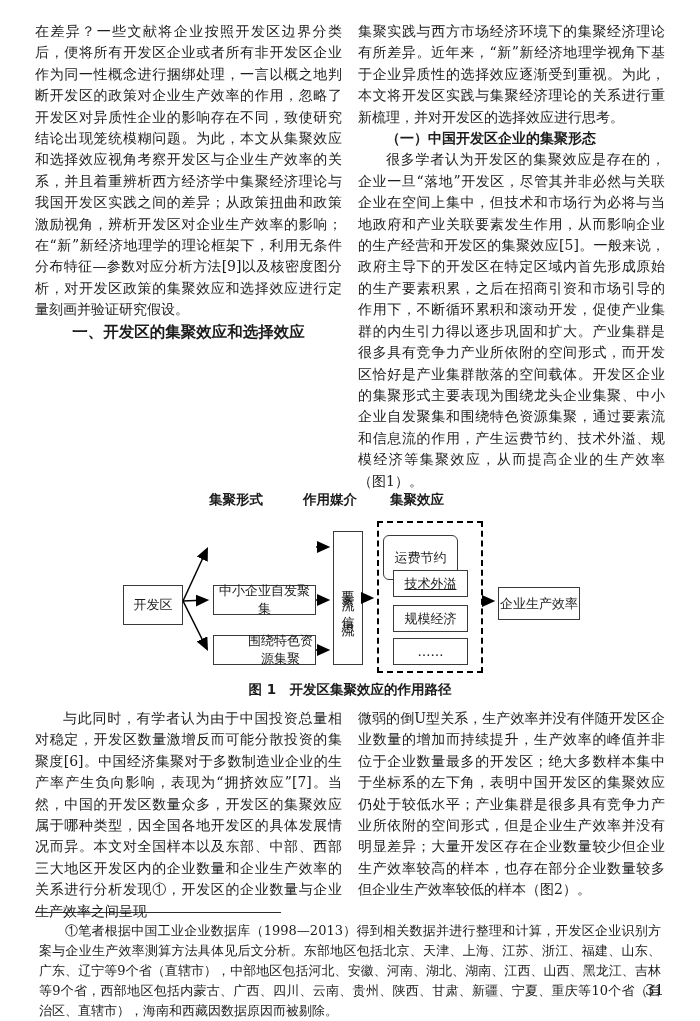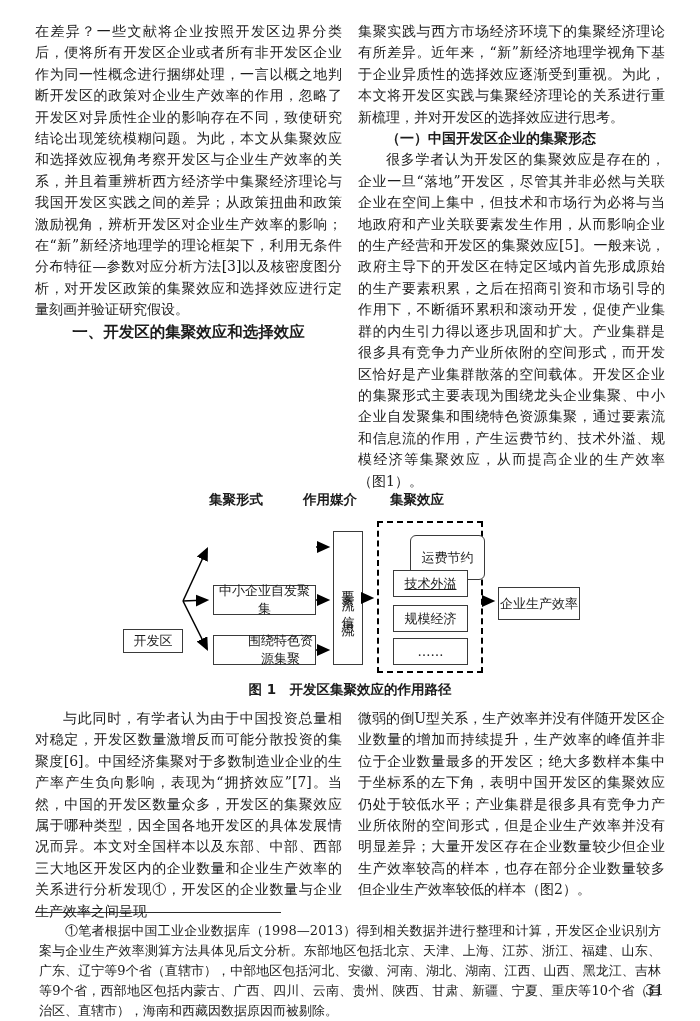--- a/index.html
+++ b/index.html
@@ -60,44 +60,44 @@
   
   .pageno { position:absolute; right:36px; top:981px; font-size:15px; }
 </style>
 </head>
 <body>
 
 <div class="page">
 
   <div class="cols cols-top">
     <div class="col">
-      <p>在差异？一些文献将企业按照开发区边界分类后，便将所有开发区企业或者所有非开发区企业作为同一性概念进行捆绑处理，一言以概之地判断开发区的政策对企业生产效率的作用，忽略了开发区对异质性企业的影响存在不同，致使研究结论出现笼统模糊问题。为此，本文从集聚效应和选择效应视角考察开发区与企业生产效率的关系，并且着重辨析西方经济学中集聚经济理论与我国开发区实践之间的差异；从政策扭曲和政策激励视角，辨析开发区对企业生产效率的影响；在“新”新经济地理学的理论框架下，利用无条件分布特征—参数对应分析方法[3]以及核密度图分析，对开发区政策的集聚效应和选择效应进行定量刻画并验证研究假设。</p>
+      <p>在差异？一些文献将企业按照开发区边界分类后，便将所有开发区企业或者所有非开发区企业作为同一性概念进行捆绑处理，一言以概之地判断开发区的政策对企业生产效率的作用，忽略了开发区对异质性企业的影响存在不同，致使研究结论出现笼统模糊问题。为此，本文从集聚效应和选择效应视角考察开发区与企业生产效率的关系，并且着重辨析西方经济学中集聚经济理论与我国开发区实践之间的差异；从政策扭曲和政策激励视角，辨析开发区对企业生产效率的影响；在“新”新经济地理学的理论框架下，利用无条件分布特征—参数对应分析方法[9]以及核密度图分析，对开发区政策的集聚效应和选择效应进行定量刻画并验证研究假设。</p>
       <p class="section-heading">一、开发区的集聚效应和选择效应</p>
     </div>
     <div class="col">
       <p>集聚实践与西方市场经济环境下的集聚经济理论有所差异。近年来，“新”新经济地理学视角下基于企业异质性的选择效应逐渐受到重视。为此，本文将开发区实践与集聚经济理论的关系进行重新梳理，并对开发区的选择效应进行思考。</p>
       <p class="subheading">（一）中国开发区企业的集聚形态</p>
       <p class="p-indent">很多学者认为开发区的集聚效应是存在的，企业一旦“落地”开发区，尽管其并非必然与关联企业在空间上集中，但技术和市场行为必将与当地政府和产业关联要素发生作用，从而影响企业的生产经营和开发区的集聚效应[5]。一般来说，政府主导下的开发区在特定区域内首先形成原始的生产要素积累，之后在招商引资和市场引导的作用下，不断循环累积和滚动开发，促使产业集群的内生引力得以逐步巩固和扩大。产业集群是很多具有竞争力产业所依附的空间形式，而开发区恰好是产业集群散落的空间载体。开发区企业的集聚形式主要表现为围绕龙头企业集聚、中小企业自发聚集和围绕特色资源集聚，通过要素流和信息流的作用，产生运费节约、技术外溢、规模经济等集聚效应，从而提高企业的生产效率（图1）。</p>
     </div>
   </div>
 
   <div class="figure">
     <div class="fig-col-label" style="left:209px;">集聚形式</div>
     <div class="fig-col-label" style="left:303px;">作用媒介</div>
     <div class="fig-col-label" style="left:390px;">集聚效应</div>
 
-    <div class="fig-box" style="left:123px; top:97px; width:60px; height:24px;margin-top:44px;">开发区</div>
+    <div class="fig-box" style="left:123px; top:97px; width:60px; height:40px;">开发区</div>
 
     <div class="fig-box" style="left:213px; top:97px; width:103px; height:30px;">中小企业自发聚集</div>
     <div class="fig-box" style="left:213px; top:147px; width:103px; height:30px;padding-left:32px;">围绕特色资源集聚</div>
 
     <div class="fig-box fig-box-vertical" style="left:333px; top:43px; width:30px; height:134px;">要素流、信息流</div>
 
     <div class="fig-box-dashed" style="left:377px; top:33px; width:106px; height:152px;"></div>
-    <div class="fig-box" style="left:410px; top:47px; width:75px; height:45px;border-radius:6px;">运费节约</div>
+    <div class="fig-box" style="left:383px; top:47px; width:75px; height:45px;border-radius:6px;">运费节约</div>
     <div class="fig-box" style="left:393px; top:82px; width:75px; height:27px;text-decoration:underline;">技术外溢</div>
     <div class="fig-box" style="left:393px; top:117px; width:75px; height:27px;">规模经济</div>
     <div class="fig-box" style="left:393px; top:150px; width:75px; height:27px;">……</div>
 
     <div class="fig-box" style="left:498px; top:99px; width:82px; height:33px;">企业生产效率</div>
 
     <svg class="fig-arrows" width="700" height="218" viewBox="0 0 700 218">
       <defs>
         <marker id="ah" markerWidth="10" markerHeight="9" refX="7.5" refY="4" orient="auto">
           <path d="M0,0 L9,4 L0,8 z" fill="#000"></path>

